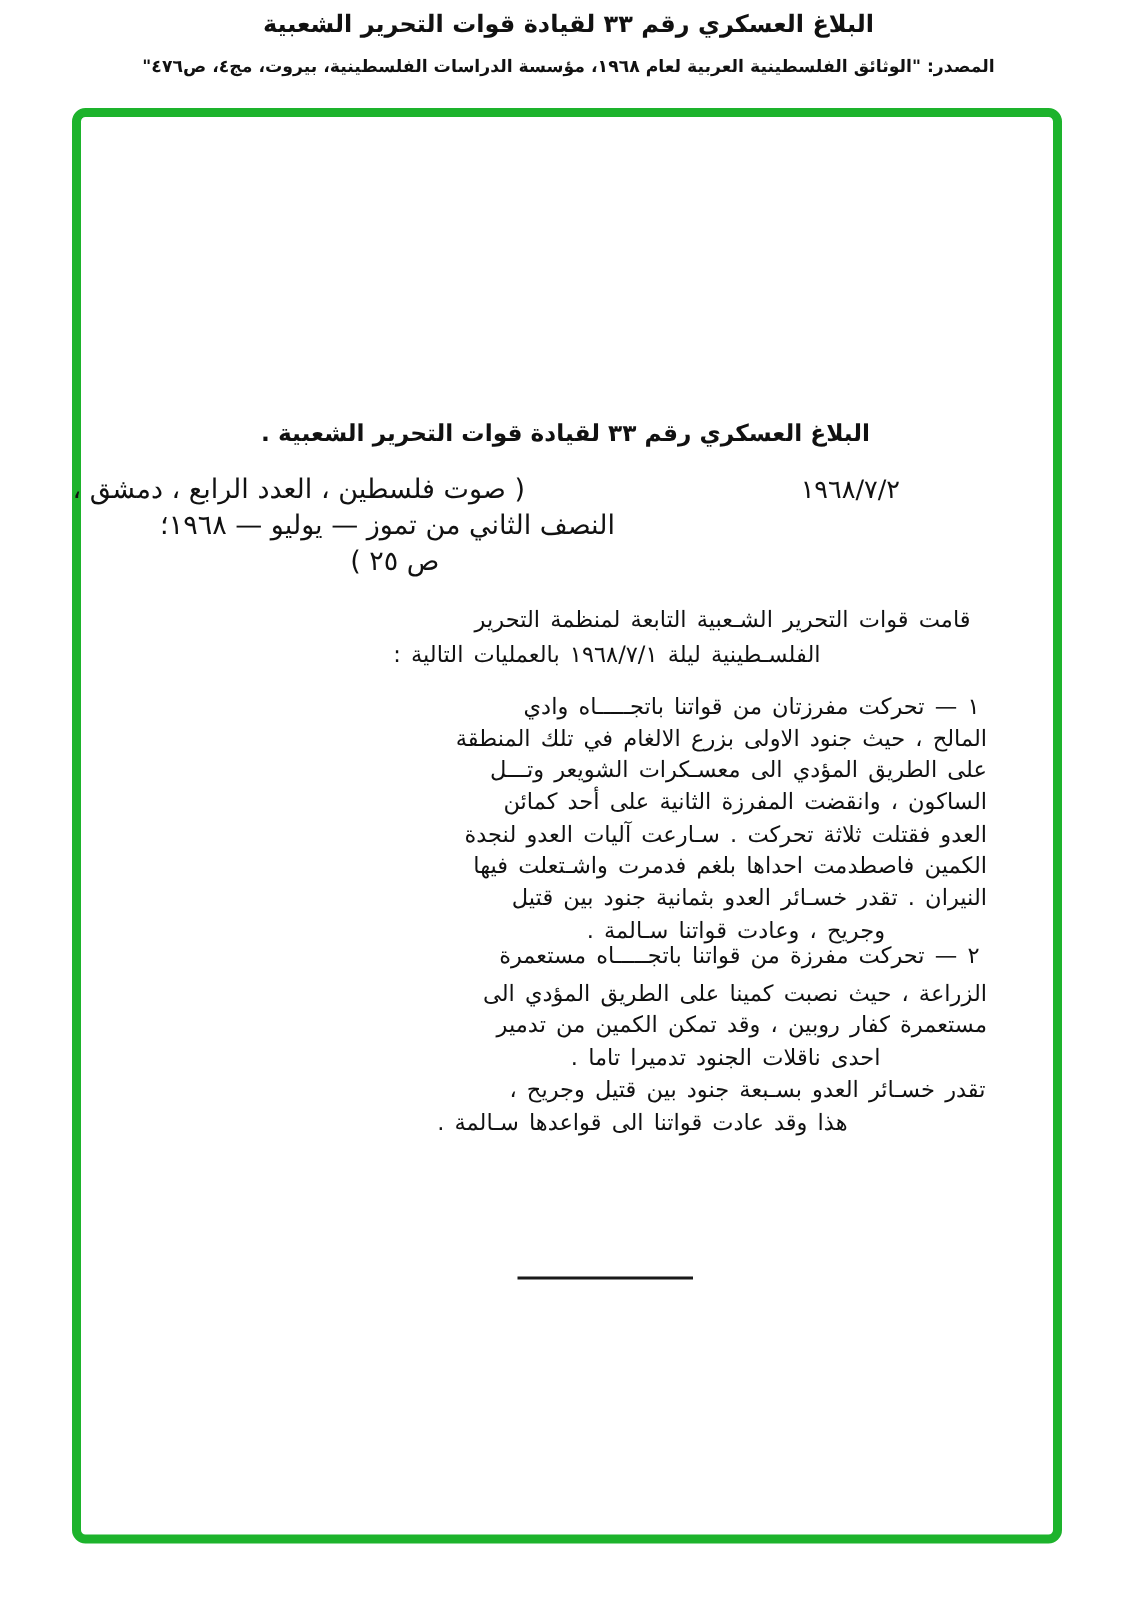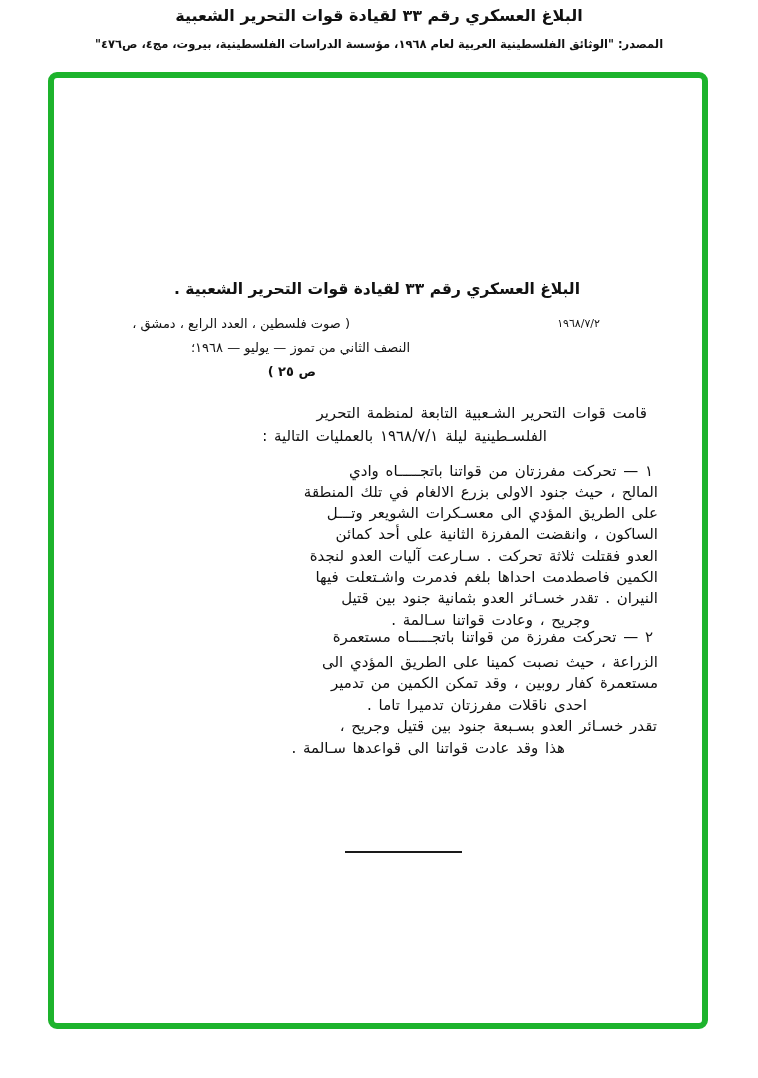--- a/index.html
+++ b/index.html
@@ -13,54 +13,54 @@
   }
   .abs{position:absolute;white-space:nowrap;direction:rtl;unicode-bidi:embed;}
   .center-row{position:absolute;left:0;width:758px;text-align:center;direction:rtl;}
   .hdr1{top:6px;font-size:16px;font-weight:bold;letter-spacing:.2px;}
   .hdr2{top:37px;font-size:11.5px;font-weight:bold;}
   .frame{
     position:absolute;left:48px;top:72px;width:648px;height:945px;
     border:6px solid #1db32c;border-radius:9px;background:#fff;
   }
   .doc-title{top:280px;right:178px;font-size:15.5px;font-weight:bold;}
-  .doc-date{top:317px;right:158px;font-size:11px;letter-spacing:1px;}
-  .cit{font-size:13px;}
+  .doc-date{top:317px;right:158px;font-size:17px;letter-spacing:1px;}
+  .cit{font-size:18px;}
   .body-line{font-size:15px;word-spacing:2px;letter-spacing:.2px;}
   .rule{position:absolute;top:851px;left:345px;width:117px;height:2px;background:#1a1a1a;}
 </style>
 </head>
 <body>
 
 <div class="center-row hdr1">البلاغ العسكري رقم ٣٣ لقيادة قوات التحرير الشعبية</div>
 <div class="center-row hdr2">المصدر: "الوثائق الفلسطينية العربية لعام ١٩٦٨، مؤسسة الدراسات الفلسطينية، بيروت، مج٤، ص٤٧٦"</div>
 
 <div class="frame" style="border-color: rgb(29, 179, 44);"></div>
 
 <div class="abs doc-title">البلاغ العسكري رقم ٣٣ لقيادة قوات التحرير الشعبية .</div>
 
 <div class="abs doc-date" style="top:317px;right:158px;">١٩٦٨/٧/٢</div>
 
 <div class="abs cit" style="top:316px;right:408px;">( صوت فلسطين ، العدد الرابع ، دمشق ،</div>
 <div class="abs cit" style="top:340px;right:348px;">النصف الثاني من تموز — يوليو — ١٩٦٨؛</div>
-<div class="abs cit" style="top:364px;right:442px;font-weight:bold;">ص ٢٥ )</div>
+<div class="abs cit" style="top:364px;right:465px;">ص ٢٥ )</div>
 
 <div class="abs body-line" style="top:404px;right:111px;margin-left:35px;">قامت قوات التحرير الشـعبية التابعة لمنظمة التحرير</div>
 <div class="abs body-line" style="top:427px;right:211px;">الفلسـطينية ليلة ١٩٦٨/٧/١ بالعمليات التالية :</div>
 
 <div class="abs body-line" style="top:462px;right:105px;margin-left:26px;">١ — تحركت مفرزتان من قواتنا باتجـــــاه وادي</div>
 <div class="abs body-line" style="top:483px;right:100px;">المالح ، حيث جنود الاولى بزرع الالغام في تلك المنطقة</div>
 <div class="abs body-line" style="top:504px;right:100px;">على الطريق المؤدي الى معسـكرات الشويعر وتـــل</div>
 <div class="abs body-line" style="top:525px;right:100px;">الساكون ، وانقضت المفرزة الثانية على أحد كمائن</div>
 <div class="abs body-line" style="top:547px;right:100px;">العدو فقتلت ثلاثة تحركت . سـارعت آليات العدو لنجدة</div>
 <div class="abs body-line" style="top:568px;right:100px;">الكمين فاصطدمت احداها بلغم فدمرت واشـتعلت فيها</div>
 <div class="abs body-line" style="top:589px;right:100px;">النيران . تقدر خسـائر العدو بثمانية جنود بين قتيل</div>
 <div class="abs body-line" style="top:611px;right:168px;">وجريح ، وعادت قواتنا سـالمة .</div>
 
 <div class="abs body-line" style="top:628px;right:105px;">٢ — تحركت مفرزة من قواتنا باتجـــــاه مستعمرة</div>
 <div class="abs body-line" style="top:653px;right:100px;">الزراعة ، حيث نصبت كمينا على الطريق المؤدي الى</div>
 <div class="abs body-line" style="top:674px;right:100px;">مستعمرة كفار روبين ، وقد تمكن الكمين من تدمير</div>
-<div class="abs body-line" style="top:696px;right:171px;">احدى ناقلات مفرزتان تدميرا تاما .</div>
+<div class="abs body-line" style="top:696px;right:171px;">احدى ناقلات الجنود تدميرا تاما .</div>
 
 <div class="abs body-line" style="top:717px;right:101px;">تقدر خسـائر العدو بسـبعة جنود بين قتيل وجريح ،</div>
 <div class="abs body-line" style="top:739px;right:193px;">هذا وقد عادت قواتنا الى قواعدها سـالمة .</div>
 
 <div class="rule"></div>
 
 </body></html>

